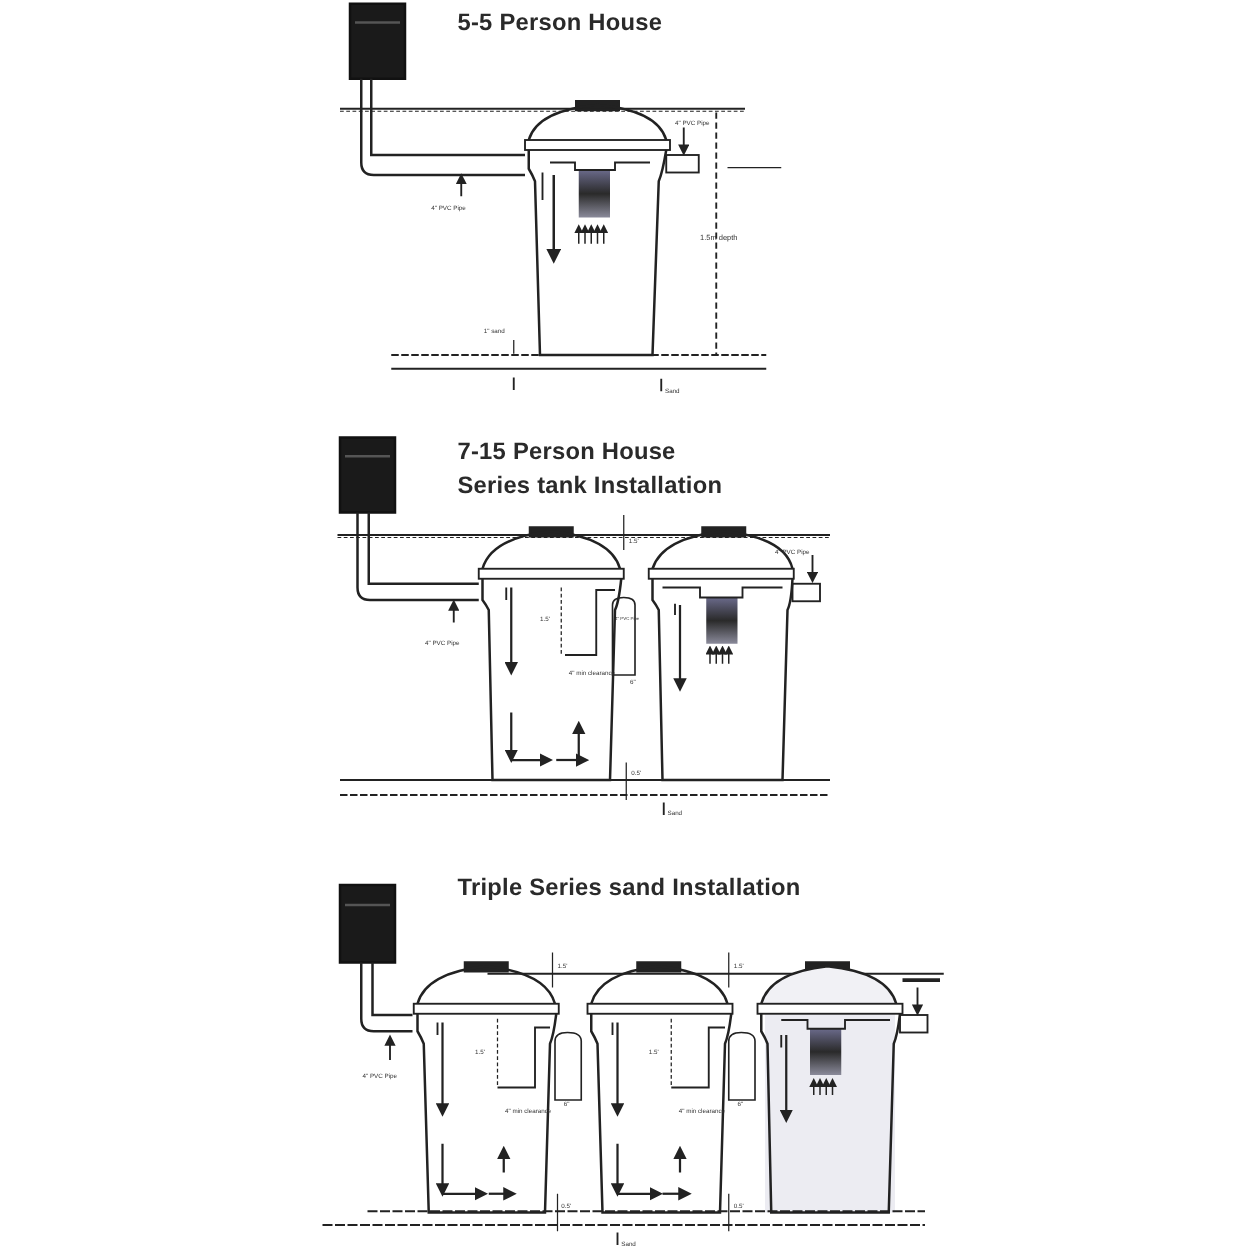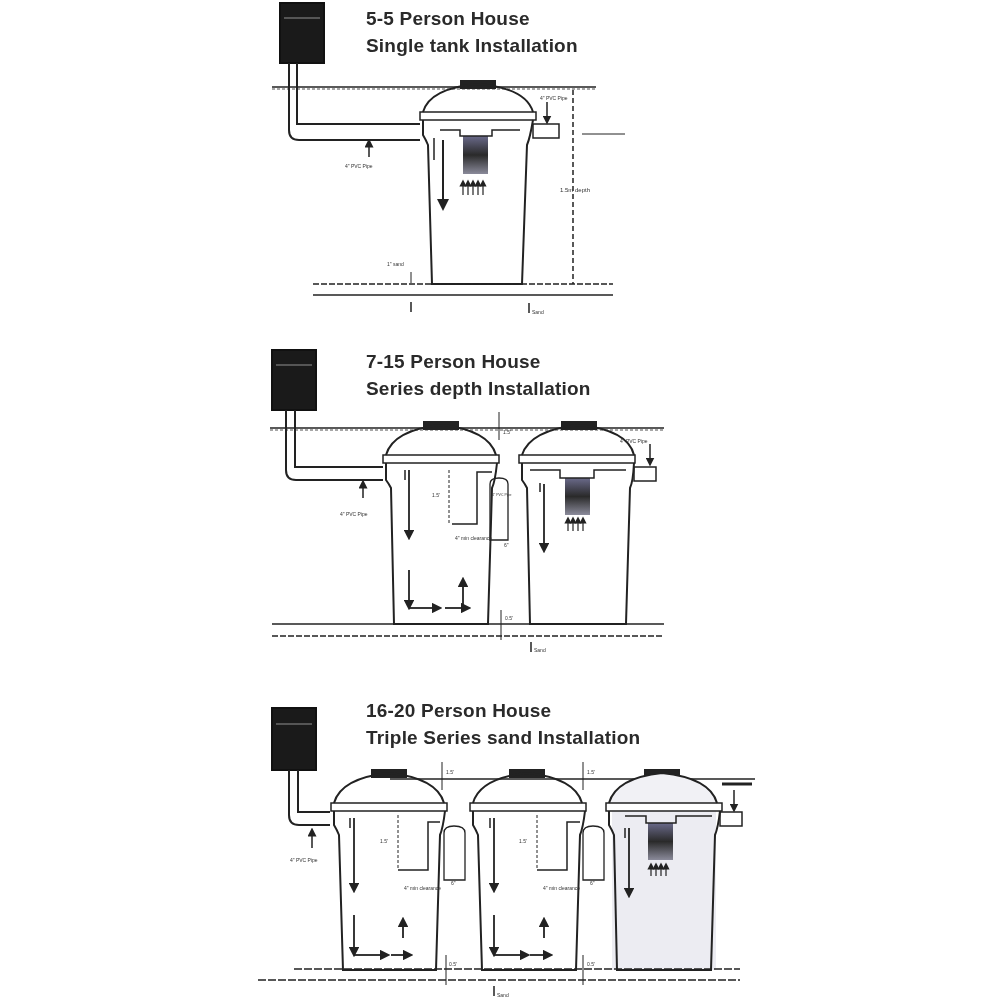--- a/index.html
+++ b/index.html
@@ -10,30 +10,28 @@
   .title div { white-space: nowrap; }
   svg.diag { position: absolute; left: 0; top: 0; }
   .lbl { font-family: "Liberation Sans", sans-serif; font-size: 5px; fill: #333; }
   .lblb { font-family: "Liberation Sans", sans-serif; font-size: 6px; fill: #333; }
 </style>
 </head>
 <body>
 
 <div class="title" style="left:366px; top:5px;">
   <div>5-5 Person House</div>
-  <div>Single tank Installation</div>
 </div>
 
 <div class="title" style="left:366px; top:348px;">
   <div>7-15 Person House</div>
-  <div>Series depth Installation</div>
+  <div>Series tank Installation</div>
 </div>
 
 <div class="title" style="left:366px; top:697px;">
-  <div>16-20 Person House</div>
   <div>Triple Series sand Installation</div>
 </div>
 
 <svg class="diag" width="1000" height="1000" viewBox="0 0 1000 1000">
   <defs>
     <linearGradient id="filt" x1="0" y1="0" x2="0" y2="1">
       <stop offset="0" stop-color="#6a6a8a"></stop>
       <stop offset="0.5" stop-color="#2a2a2a"></stop>
       <stop offset="1" stop-color="#8a8a9a"></stop>
     </linearGradient>

